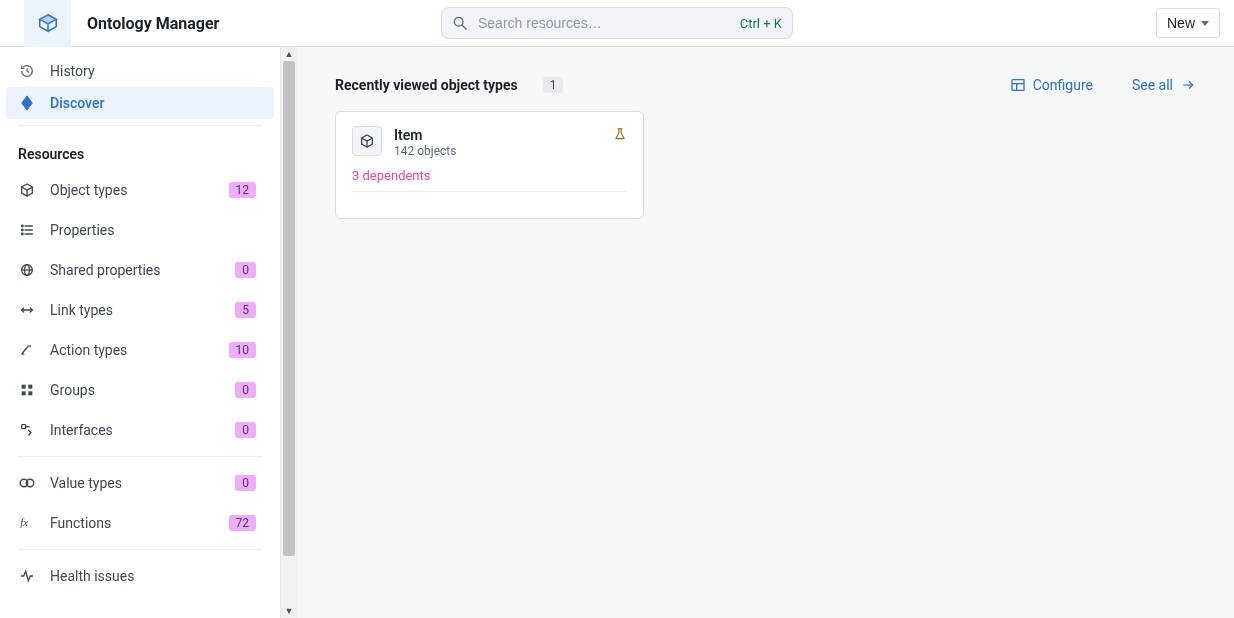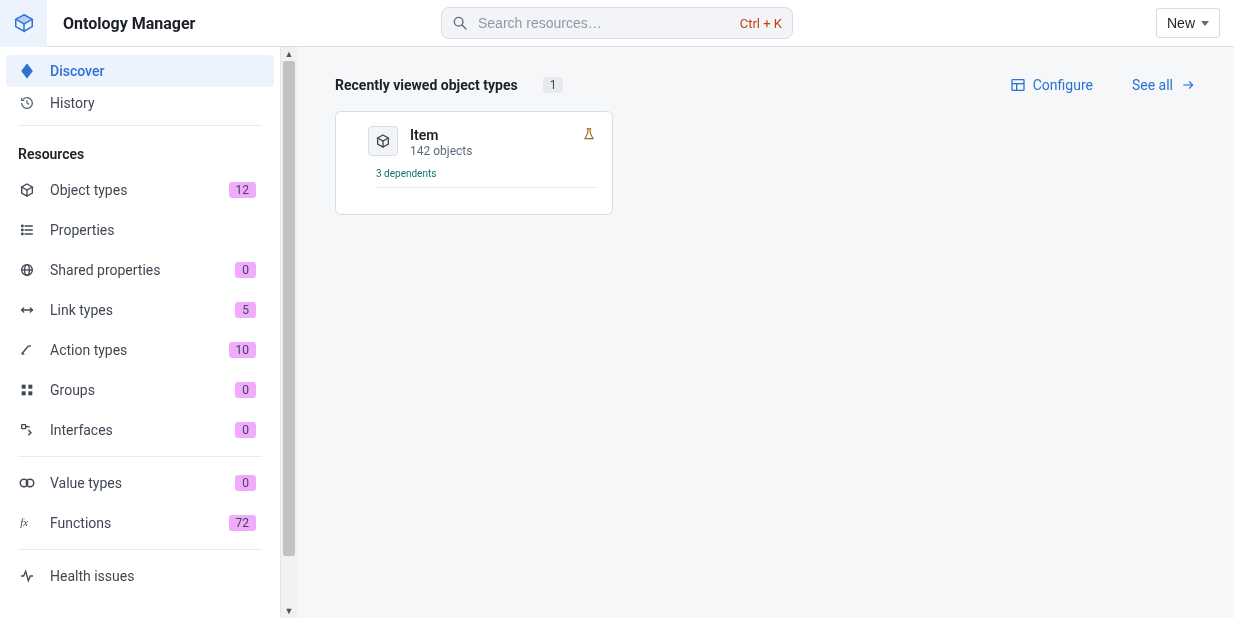--- a/index.html
+++ b/index.html
@@ -21,20 +21,21 @@
   }
 
   
   .header {
     height: 47px;
     border-bottom: 1px solid #d8dce3;
     display: flex;
     align-items: center;
     position: relative;
     flex: 0 0 auto;
+    padding-left: 24px;
   }
   .brand {
     display: flex;
     align-items: center;
     height: 100%;
   }
   .brand-icon-box {
     width: 47px;
     height: 47px;
     background: #edf3fd;
@@ -68,21 +69,21 @@
   .search input {
     flex: 1;
     border: none;
     background: transparent;
     outline: none;
     font-size: 14px;
     color: #5f6b7c;
   }
   .search input::placeholder { color: #8e99a8; }
   .search .hint {
-    color: #c2410c;
+    color: #0f766e;
     font-size: 13px;
   }
   .header-right {
     margin-left: auto;
     margin-right: 14px;
   }
   .new-btn {
     display: inline-flex;
     align-items: center;
     gap: 6px;
@@ -225,25 +226,25 @@
     display: inline-flex;
     align-items: center;
     gap: 7px;
     cursor: pointer;
     margin-left: 22px;
     font-size: 14px;
   }
 
   
   .card {
-    width: 278px;
+    width: 309px;
     background: #fff;
     border: 1px solid #d8dce3;
     border-radius: 6px;
-    padding: 14px 16px 16px 32px;
+    padding: 14px 16px 16px 16px;
   }
   .card-top {
     display: flex;
     align-items: flex-start;
     gap: 12px;
     margin-bottom: 10px;
   }
   .card-iconbox {
     width: 30px; height: 30px;
     background: #f2f4f8;
@@ -251,26 +252,25 @@
     border-radius: 4px;
     display: flex;
     align-items: center;
     justify-content: center;
   }
   .card-titleblock { flex: 1; }
   .card-title { font-weight: 600; font-size: 14px; color: #1c2127; line-height: 1.3; }
   .card-sub { font-size: 12px; color: #5f6b7c; }
   .card-flask { color: #a66a1f; }
   .card-deps {
-    font-size: 10px;
-    color: #0f766e;
+    font-size: 13px;
+    color: #ec4899;
     padding-bottom: 8px;
     border-bottom: 1px solid #e8eaee;
     margin-bottom: 10px;
-    margin-left: 8px;
   }
   .card-desc {
     font-size: 13px;
     font-style: italic;
     color: #a2acba;
   }
 
   svg { display: block; }
 </style>
 </head>
@@ -313,38 +313,38 @@
         <span>New</span>
         <span class="caret"></span>
       </button>
     </div>
   </div>
 
   <div class="body">
 
     <div class="sidebar">
 
-      <div class="nav-item active">
-        <span class="icon">
-          <svg width="14" height="16" viewBox="0 0 14 18">
-              <polygon points="7,1 13,9 7,17 1,9" fill="#2d72d2"></polygon>
-            </svg>
-        </span>
-        <span>Discover</span>
-      </div>
-
       <div class="nav-item">
         <span class="icon">
           <svg width="16" height="16" viewBox="0 0 24 24">
               <path d="M4 12 a8 8 0 1 0 2.3 -5.6" fill="none" stroke="#5f6b7c" stroke-width="2"></path>
               <polyline points="4,4 4,8 8,8" fill="none" stroke="#5f6b7c" stroke-width="2"></polyline>
               <polyline points="12,8 12,12 15,14" fill="none" stroke="#5f6b7c" stroke-width="2"></polyline>
             </svg>
         </span>
         <span>History</span>
+      </div>
+
+      <div class="nav-item active">
+        <span class="icon">
+          <svg width="14" height="16" viewBox="0 0 14 18">
+              <polygon points="7,1 13,9 7,17 1,9" fill="#2d72d2"></polygon>
+            </svg>
+        </span>
+        <span>Discover</span>
       </div>
 
       <div class="divider"></div>
 
       <div class="section-label">Resources</div>
 
       <div class="res-item">
         <span class="icon">
           <svg width="16" height="16" viewBox="0 0 24 24">
               <g fill="none" stroke="#404854" stroke-width="2">

